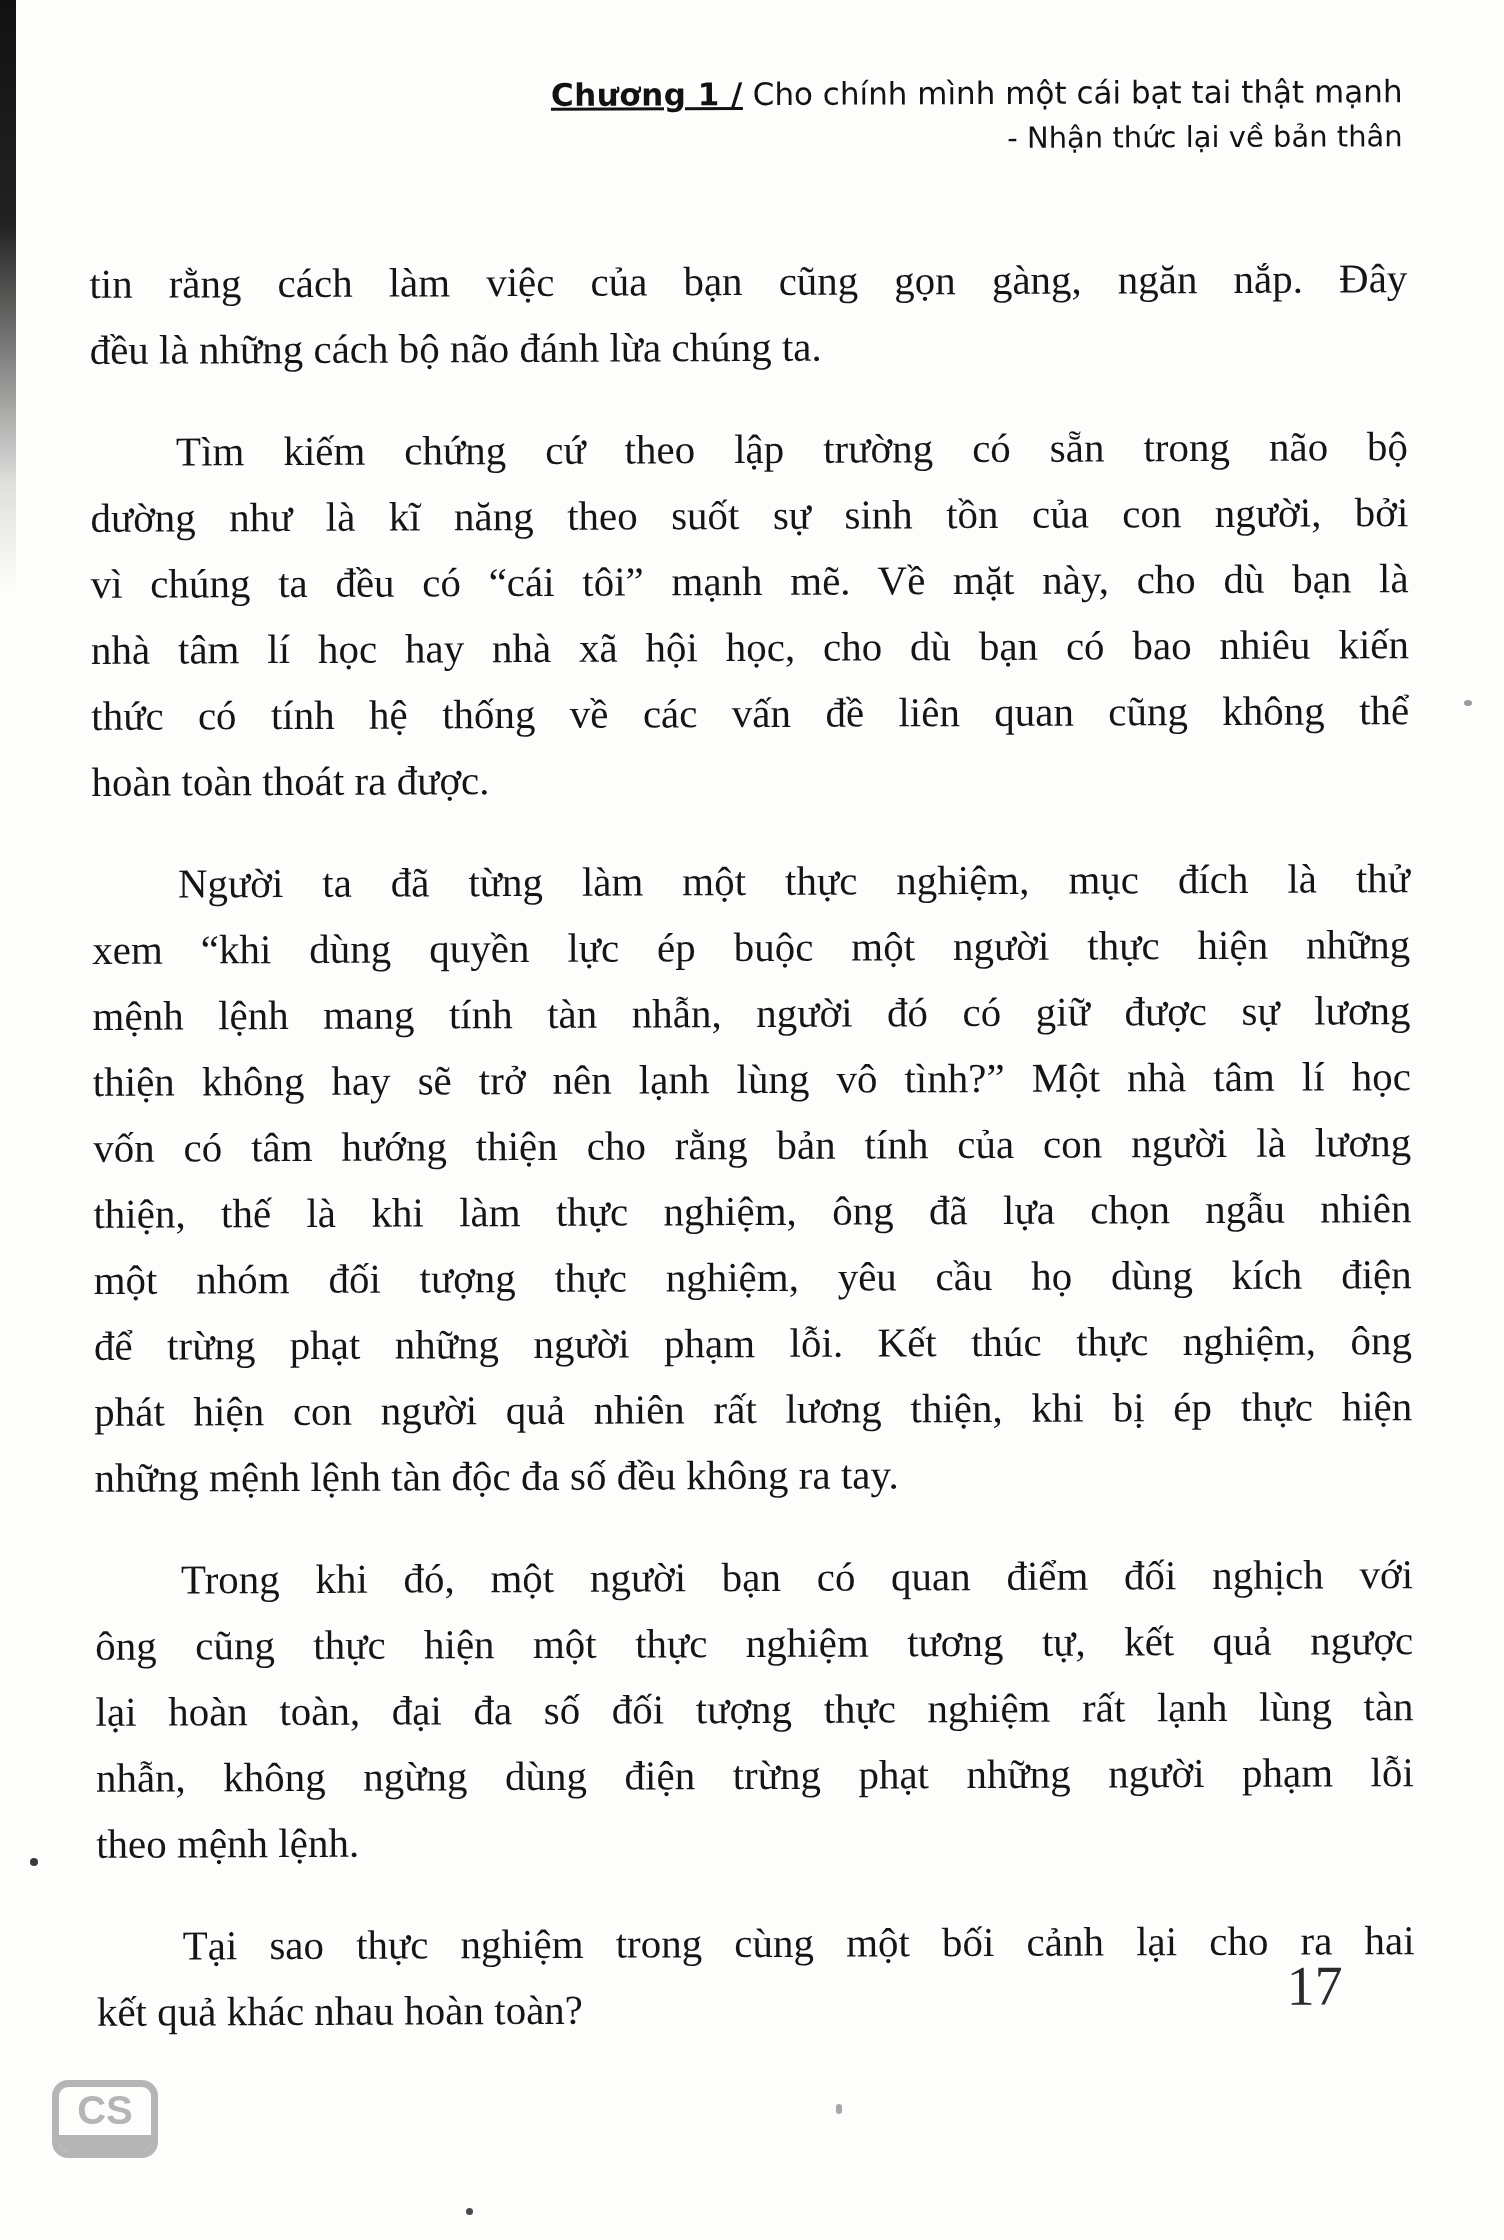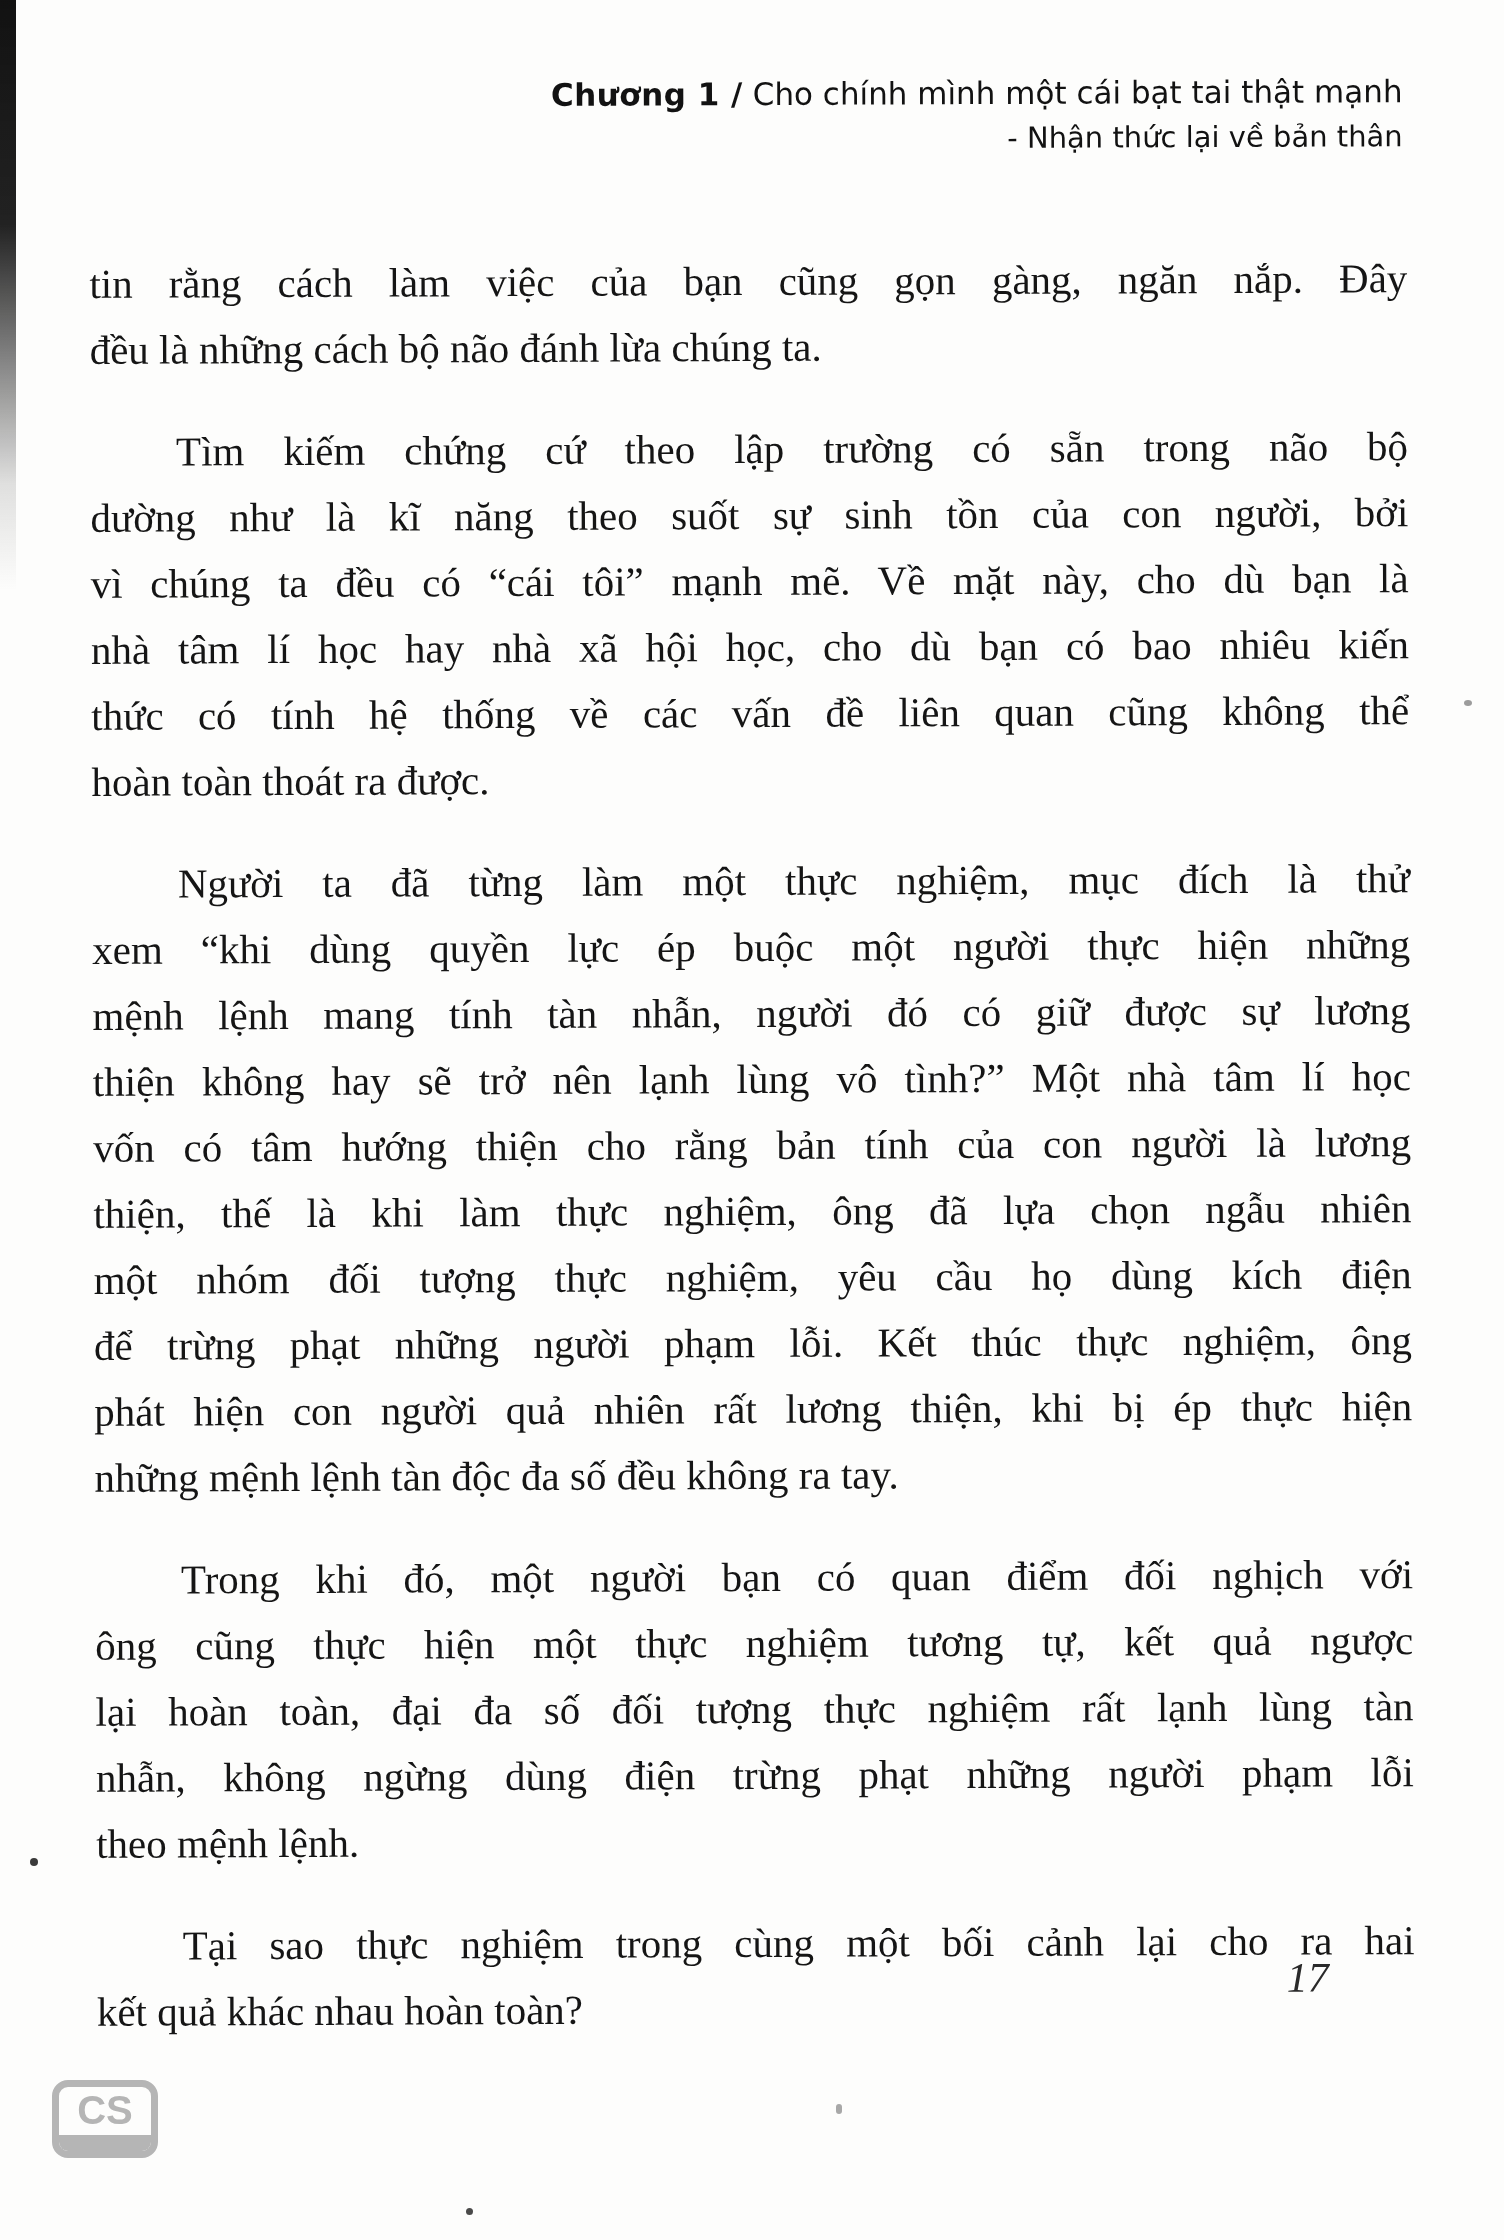--- a/index.html
+++ b/index.html
@@ -28,41 +28,41 @@
     transform-origin: 50% 40%;
   }
   
   .hdr {
     position: absolute; top: 74px; right: 98px;
     text-align: right;
     font-family: "DejaVu Sans", "Liberation Sans", sans-serif;
     color: #121212;
   }
   .hdr .h1line { font-size: 31px; line-height: 40px; white-space: nowrap; }
-  .hdr .chap { font-weight: 800; letter-spacing: 0.5px; }
+  .hdr .chap { font-weight: 800; letter-spacing: 0.5px; text-decoration: underline; }
   .hdr .chtitle { font-weight: 500; }
   .hdr .h2line { font-size: 29px; line-height: 38px; font-weight: 500; margin-top: 6px; }
   
   .bodycol {
     position: absolute; left: 92px; top: 248px;
     width: 1318px;
     color: #151515;
     font-size: 41px;
     line-height: 66px;
   }
   .para { margin: 0 0 36px 0; }
   .para:last-child { margin-bottom: 0; }
   .line { height: 66px; white-space: nowrap; }
   .line.fill { text-align: justify; text-align-last: justify; white-space: normal; }
   .line.last { text-align: left; }
   .line.indent { text-indent: 86px; }
   
   .pagenum {
     position: absolute; top: 1956px; left: 1282px;
-    font-size: 42px; color: #2a2a2a; font-style: italic;
+    font-size: 56px; color: #2a2a2a;
   }
   
   .watermark {
     position: absolute; left: 52px; top: 2080px;
     display: flex; align-items: flex-start; gap: 26px;
   }
   .cslogo {
     position: relative;
     width: 92px; height: 64px;
     border: 7px solid #b5b5b5;

